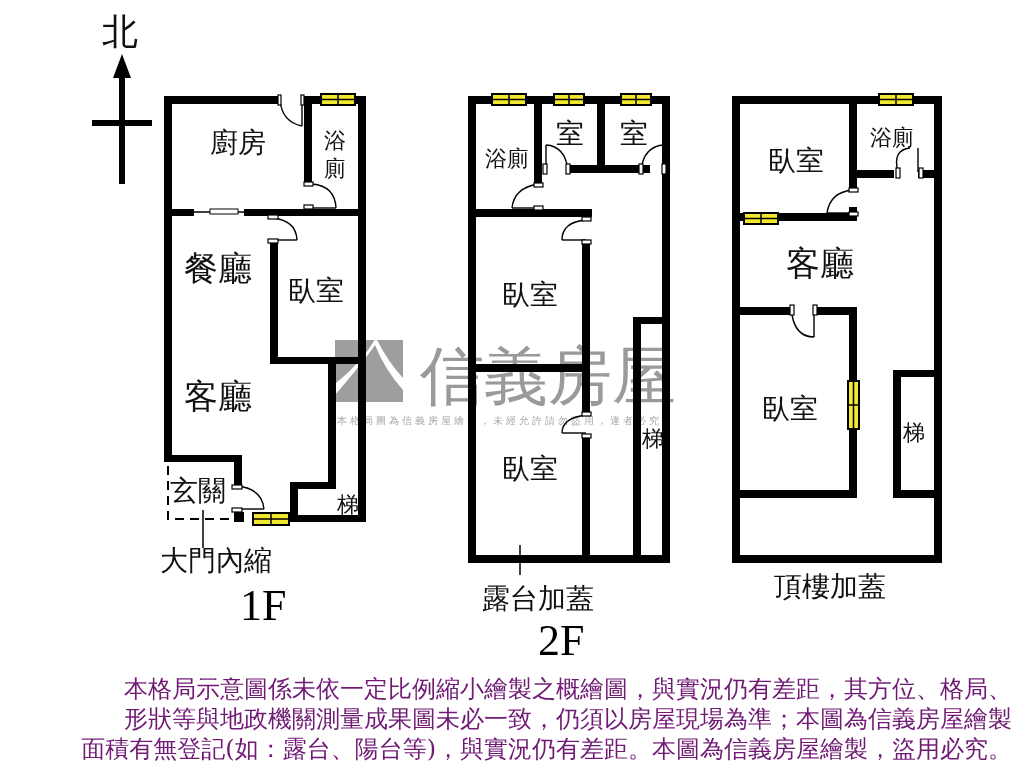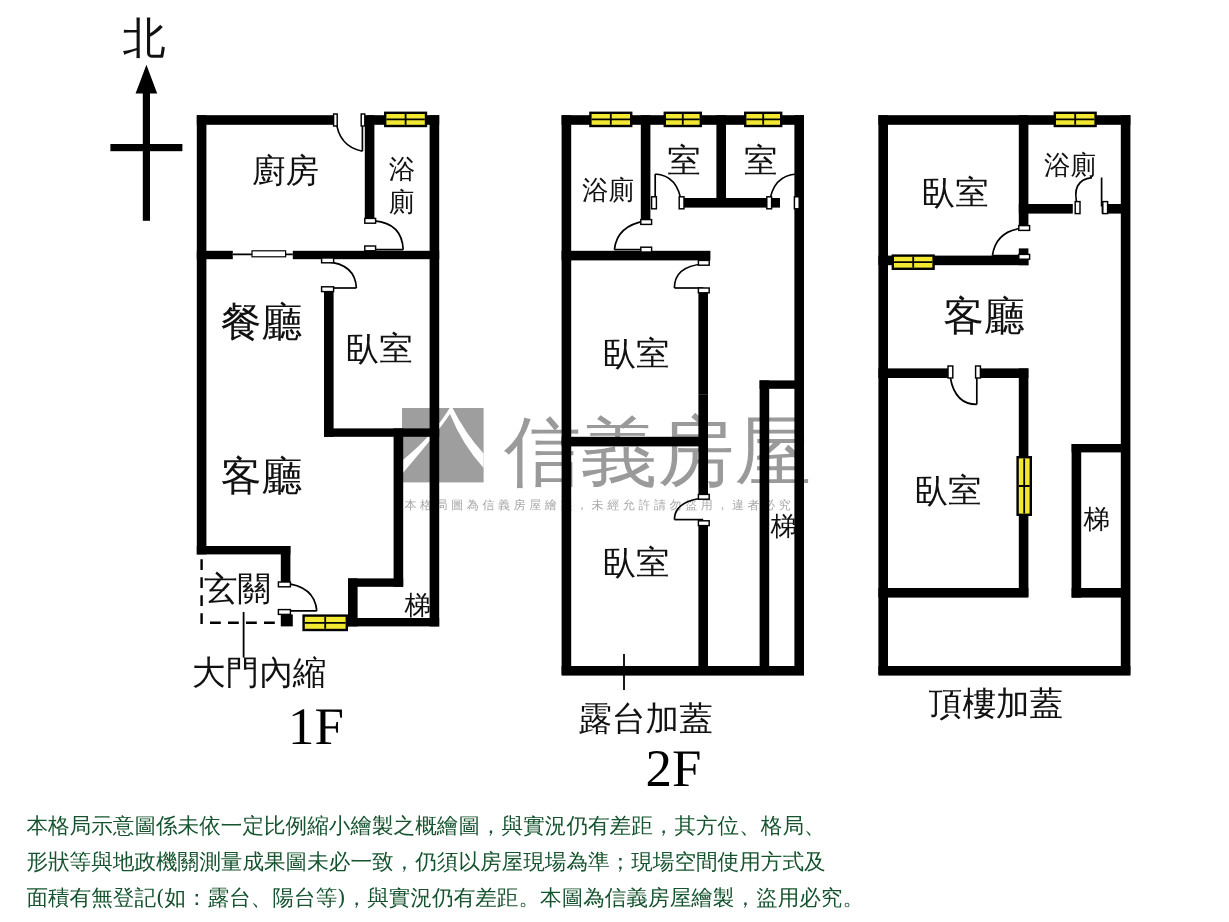--- a/index.html
+++ b/index.html
@@ -18,21 +18,21 @@
     .room { font-family: "DejaVu Serif", "Liberation Serif", serif; fill: #111; }
     .lbl-lg { font-size: 34px; }
     .lbl-md { font-size: 28px; }
     .lbl-sm { font-size: 22px; }
     .floor-lbl { font-family: "Liberation Serif", "DejaVu Serif", serif; font-size: 44px; fill: #000; }
     .wm-logo { fill: #9e9e9e; }
     .wm-text { font-family: "DejaVu Sans", sans-serif; fill: #9a9a9a; }
     .wm-small { font-family: "DejaVu Sans", sans-serif; fill: #a8a8a8; font-size: 10px; letter-spacing: 3px; }
     #footer { position: absolute; left: 22px; top: 674px; width: 990px;
               font-family: "DejaVu Serif", "Liberation Serif", serif;
-              font-size: 18px; line-height: 30px; color: #14532d; }
+              font-size: 24px; line-height: 30px; color: #701a75; text-align: right; }
     #footer div { white-space: nowrap; }
   </style>
 </head>
 <body>
 
 <svg id="plan" viewBox="0 0 1024 768" xmlns="http://www.w3.org/2000/svg">
 
   <g>
     <g>
       <rect class="wm-logo" x="335" y="340" width="68" height="62"></rect>
@@ -275,15 +275,15 @@
     <text class="room lbl-sm" x="870" y="145">浴廁</text>
     <text class="room lbl-lg" x="786" y="275">客廳</text>
     <text class="room lbl-md" x="762" y="418">臥室</text>
     <text class="room lbl-sm" x="903" y="440">梯</text>
     <text class="room lbl-md" x="774" y="596">頂樓加蓋</text>
   </g>
 </svg>
 
 <div id="footer">
   <div>本格局示意圖係未依一定比例縮小繪製之概繪圖，與實況仍有差距，其方位、格局、</div>
-  <div>形狀等與地政機關測量成果圖未必一致，仍須以房屋現場為準；現場空間使用方式及</div>
+  <div>形狀等與地政機關測量成果圖未必一致，仍須以房屋現場為準；本圖為信義房屋繪製</div>
   <div>面積有無登記(如：露台、陽台等)，與實況仍有差距。本圖為信義房屋繪製，盜用必究。</div>
 </div>
 
 </body></html>

